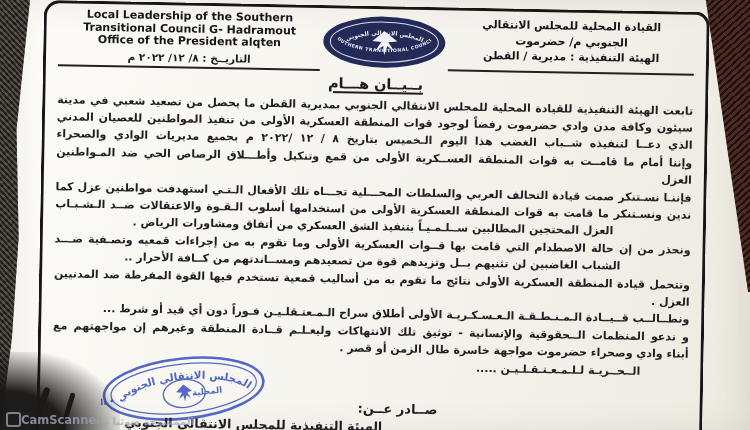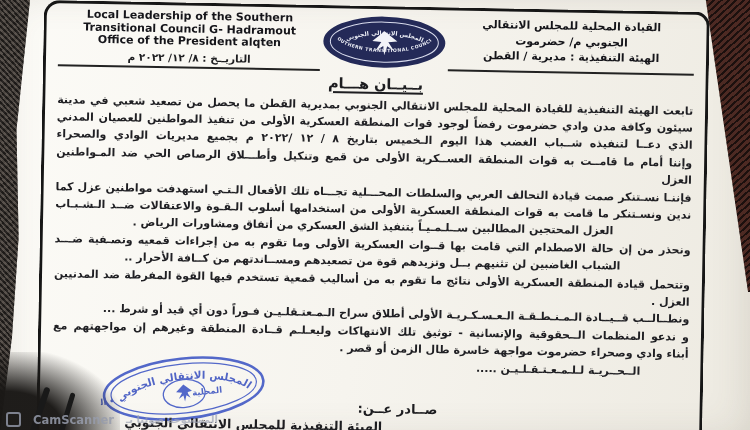--- a/index.html
+++ b/index.html
@@ -62,21 +62,21 @@
   .bl.r{text-align:right;}
   .bl.r15{text-align:right;padding-right:48px;letter-spacing:.5px;}
   
   .sig-area{position:relative;height:100px;direction:rtl;}
   .stamp{position:absolute;left:48px;top:-16px;transform:rotate(-7deg);opacity:.88;}
   .issued{position:absolute;left:306px;top:26px;font-size:13px;font-weight:bold;letter-spacing:1px;}
   .sig-block{position:absolute;left:6px;top:44px;width:392px;text-align:center;}
   .sig-block .s1{font-size:12.5px;font-weight:bold;}
   
   .watermark{
-    position:absolute;left:6px;bottom:3px;z-index:6;display:flex;align-items:center;gap:12px;
+    position:absolute;left:6px;bottom:3px;z-index:6;display:flex;align-items:flex-end;gap:0;
     font-size:11.5px;color:rgba(150,156,172,.85);font-weight:bold;
   }
   .wm-icon{width:11px;height:11px;border:2px solid rgba(150,156,172,.8);border-radius:3px;display:inline-block;}
   .wm-ar{font-size:10px;color:rgba(158,164,180,.7);}
 </style>
 </head>
 <body>
 
 <div class="paper">
   <div class="frame">

